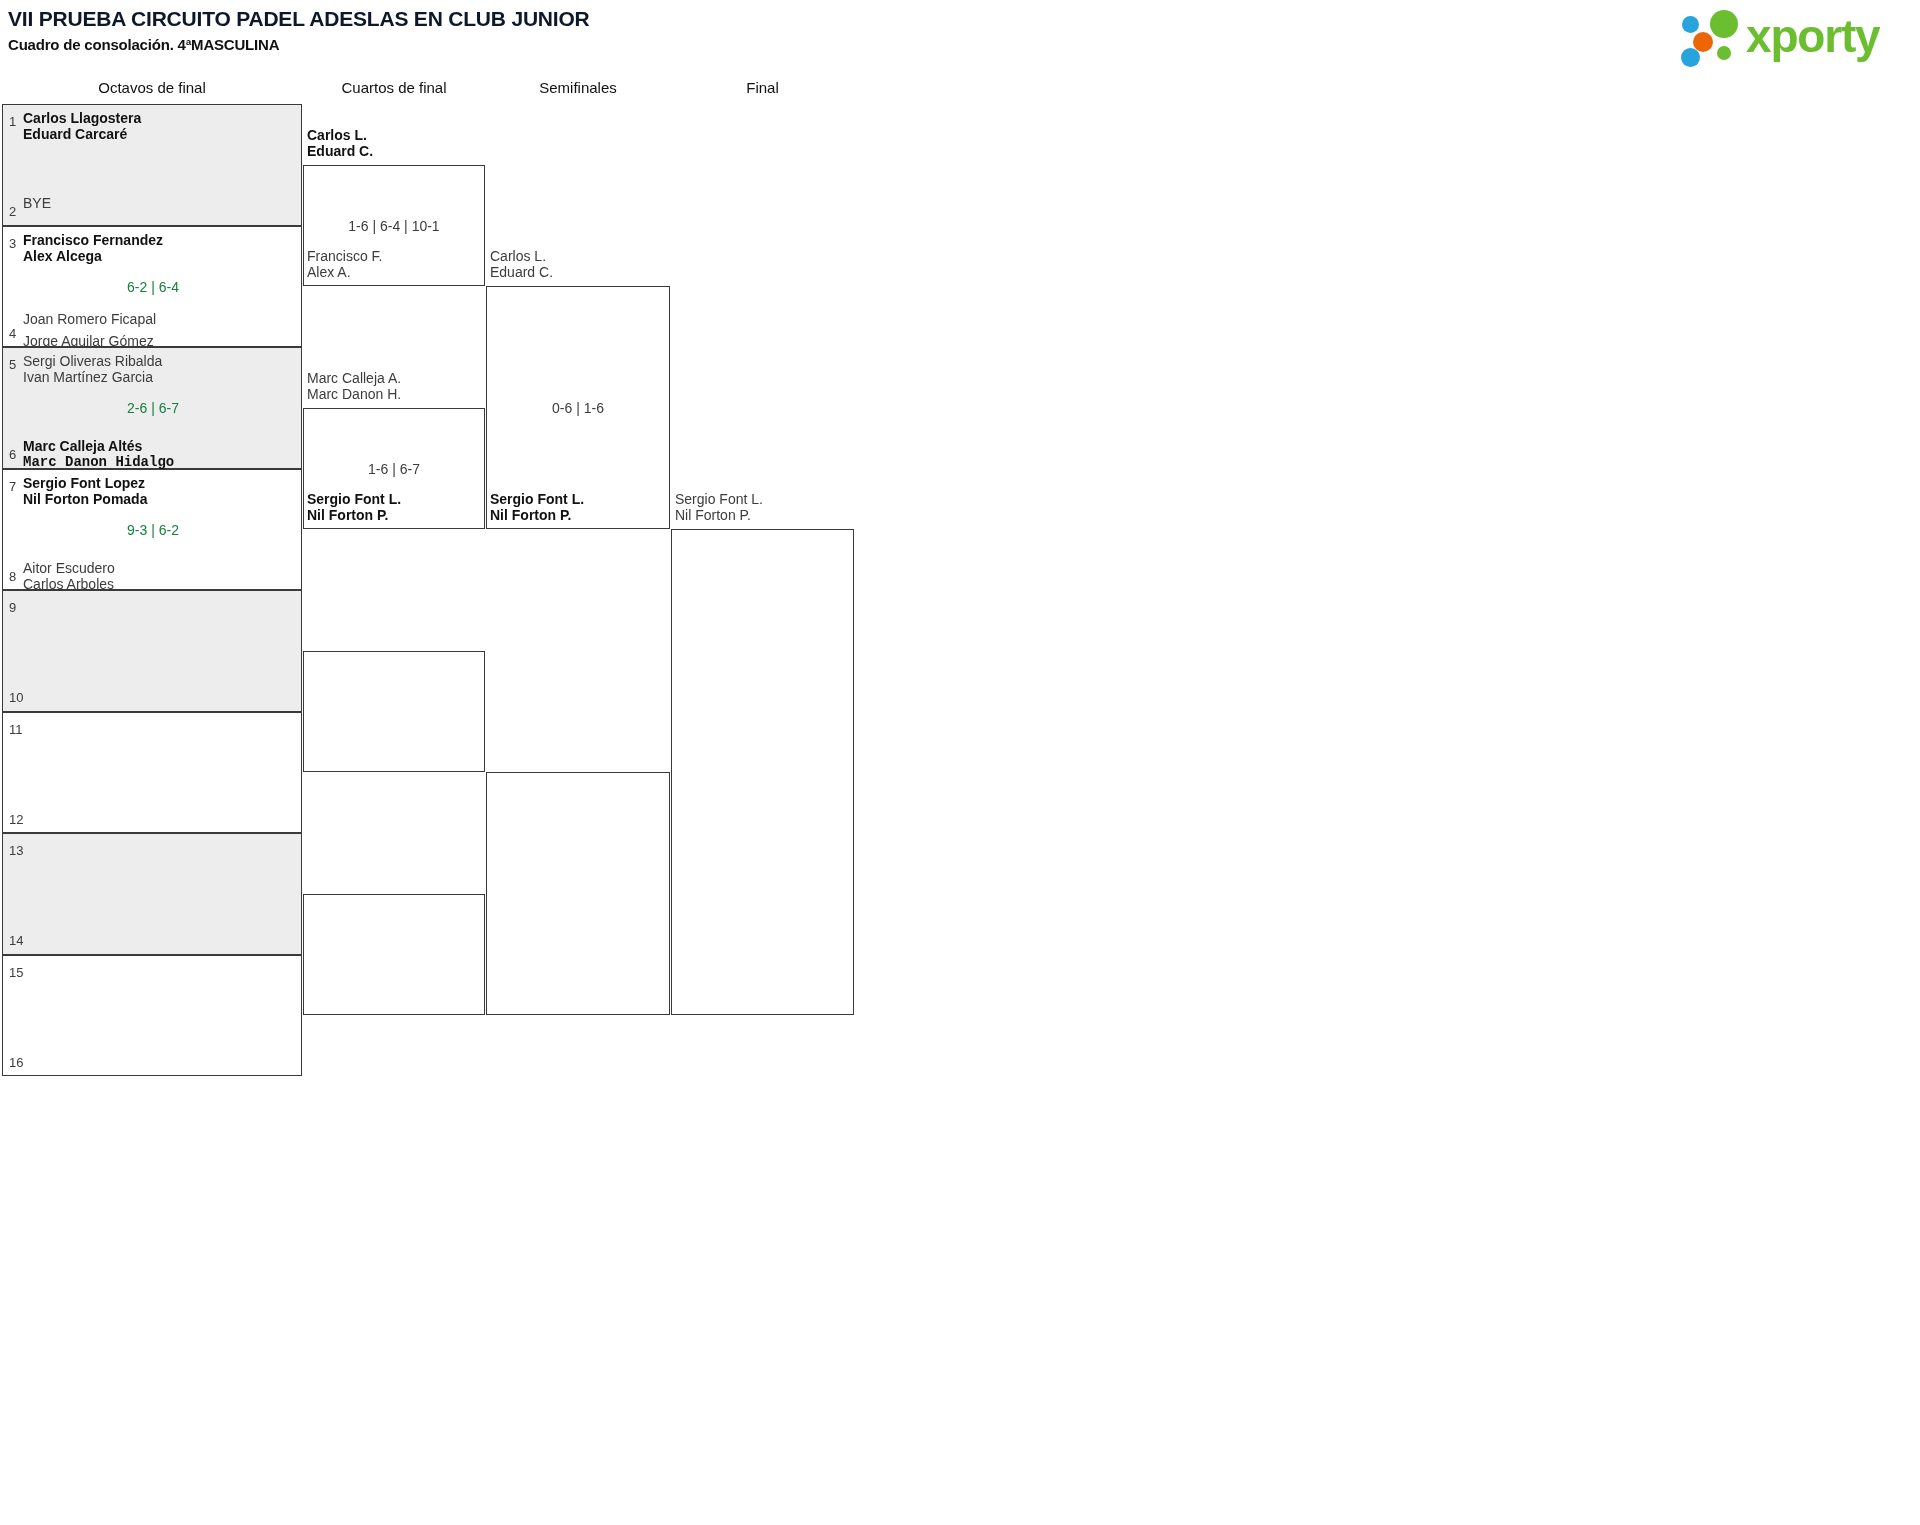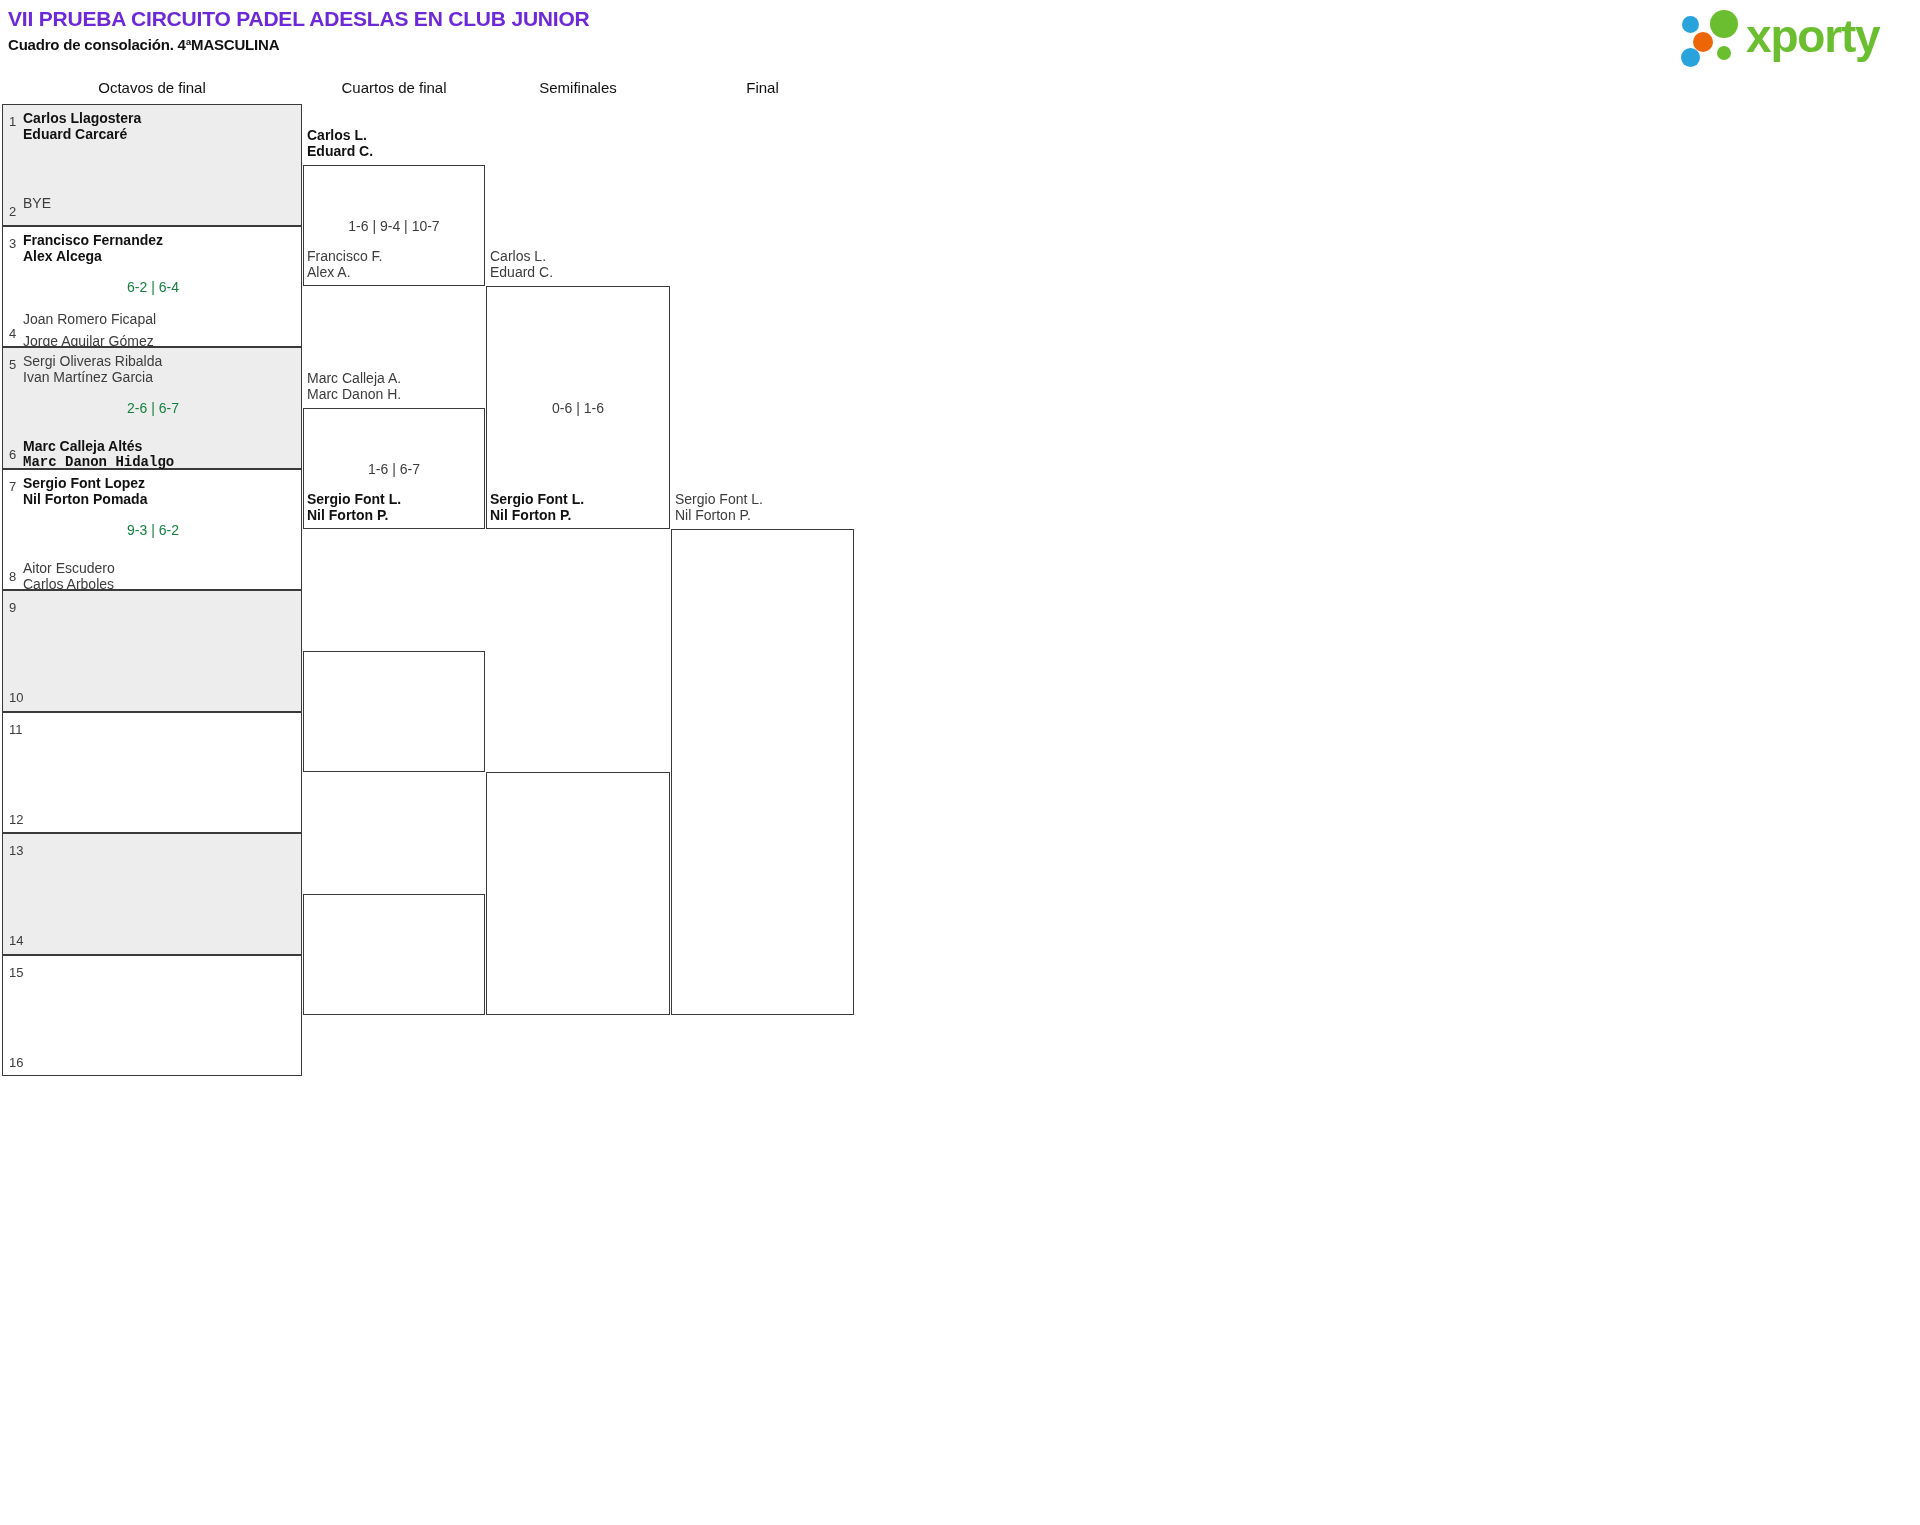--- a/index.html
+++ b/index.html
@@ -21,21 +21,21 @@
     position: absolute;
     left: 8px;
     top: 6px;
     width: 1200px;
   }
   #tournament-title {
     font-size: 21px;
     font-weight: bold;
     line-height: 26px;
     letter-spacing: -0.2px;
-    color: #6d28d9;
+    color: #0f172a;
     white-space: nowrap;
   }
   #bracket-subtitle {
     font-size: 15px;
     font-weight: bold;
     line-height: 26px;
     letter-spacing: -0.2px;
     color: #111111;
     white-space: nowrap;
   }
@@ -246,21 +246,21 @@
       <div class="r1-score" style="top: 52px; left: 0px; width: 300px; text-align: center;"></div>
       <div class="seed-num" style="top: 99px;">16</div>
       <div class="team-name loser" style="top: 90px;"></div>
       <div class="team-name loser" style="top: 106px;"></div>
     </div>
     <div class="conn-box" style="left: 303px; top: 164.75px; width: 182px; height: 121.5px;"></div>
     <div class="adv-name winner" style="left: 307px; top: 126.75px;">Carlos L.</div>
     <div class="adv-name winner" style="left: 307px; top: 142.75px;">Eduard C.</div>
     <div class="adv-name loser" style="left: 307px; top: 248.25px;">Francisco F.</div>
     <div class="adv-name loser" style="left: 307px; top: 264.25px;">Alex A.</div>
-    <div class="round-score" style="left: 303px; top: 217.5px; width: 182px;">1-6 | 9-4 | 10-7</div>
+    <div class="round-score" style="left: 303px; top: 217.5px; width: 182px;">1-6 | 6-4 | 10-1</div>
     <div class="conn-box" style="left: 303px; top: 407.75px; width: 182px; height: 121.5px;"></div>
     <div class="adv-name loser" style="left: 307px; top: 369.75px;">Marc Calleja A.</div>
     <div class="adv-name loser" style="left: 307px; top: 385.75px;">Marc Danon H.</div>
     <div class="adv-name winner" style="left: 307px; top: 491.25px;">Sergio Font L.</div>
     <div class="adv-name winner" style="left: 307px; top: 507.25px;">Nil Forton P.</div>
     <div class="round-score" style="left: 303px; top: 460.5px; width: 182px;">1-6 | 6-7</div>
     <div class="conn-box" style="left: 303px; top: 650.75px; width: 182px; height: 121.5px;"></div>
     <div class="adv-name loser" style="left: 307px; top: 612.75px;"></div>
     <div class="adv-name loser" style="left: 307px; top: 628.75px;"></div>
     <div class="adv-name loser" style="left: 307px; top: 734.25px;"></div>

